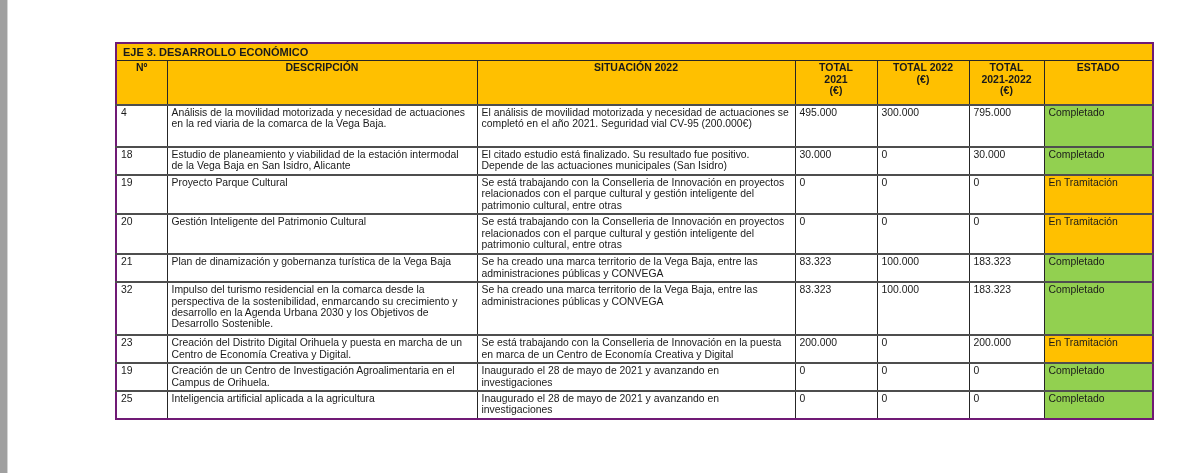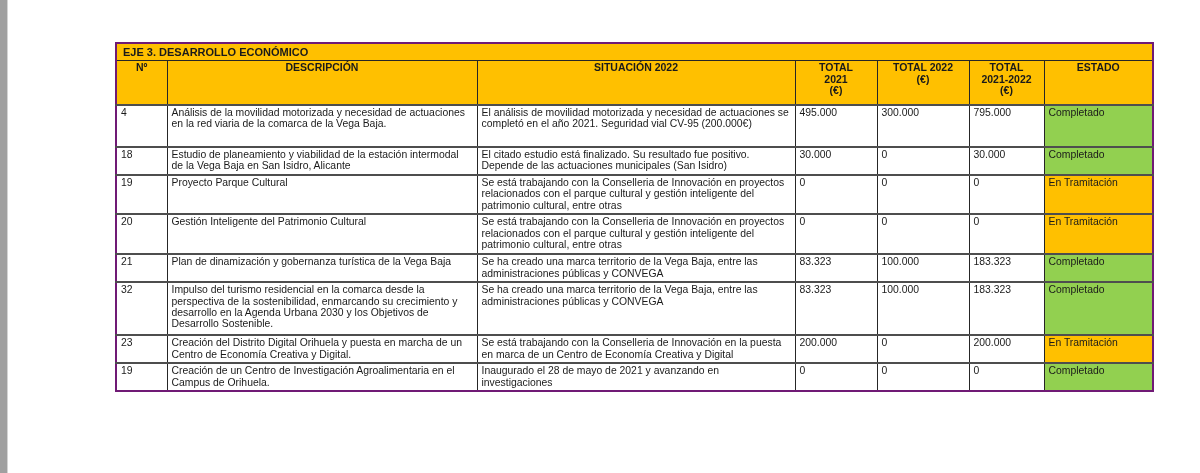--- a/index.html
+++ b/index.html
@@ -175,15 +175,24 @@
         </tr>
         <tr class="r7">
           <td class="c-num">19</td>
           <td class="c-desc">Creación de un Centro de Investigación Agroalimentaria en el Campus de Orihuela.</td>
           <td class="c-sit">Inaugurado el 28 de mayo de 2021 y avanzando en investigaciones</td>
           <td class="c-val">0</td>
           <td class="c-val">0</td>
           <td class="c-val">0</td>
           <td class="c-estado" style="background-color: rgb(146, 208, 80);">Completado</td>
         </tr>
+        <tr class="r8">
+          <td class="c-num">25</td>
+          <td class="c-desc">Inteligencia artificial aplicada a la agricultura</td>
+          <td class="c-sit">Inaugurado el 28 de mayo de 2021 y avanzando en investigaciones</td>
+          <td class="c-val">0</td>
+          <td class="c-val">0</td>
+          <td class="c-val">0</td>
+          <td class="c-estado" style="background-color: rgb(146, 208, 80);">Completado</td>
+        </tr>
       </tbody>
   </table>
 </div>
 
 </body></html>

